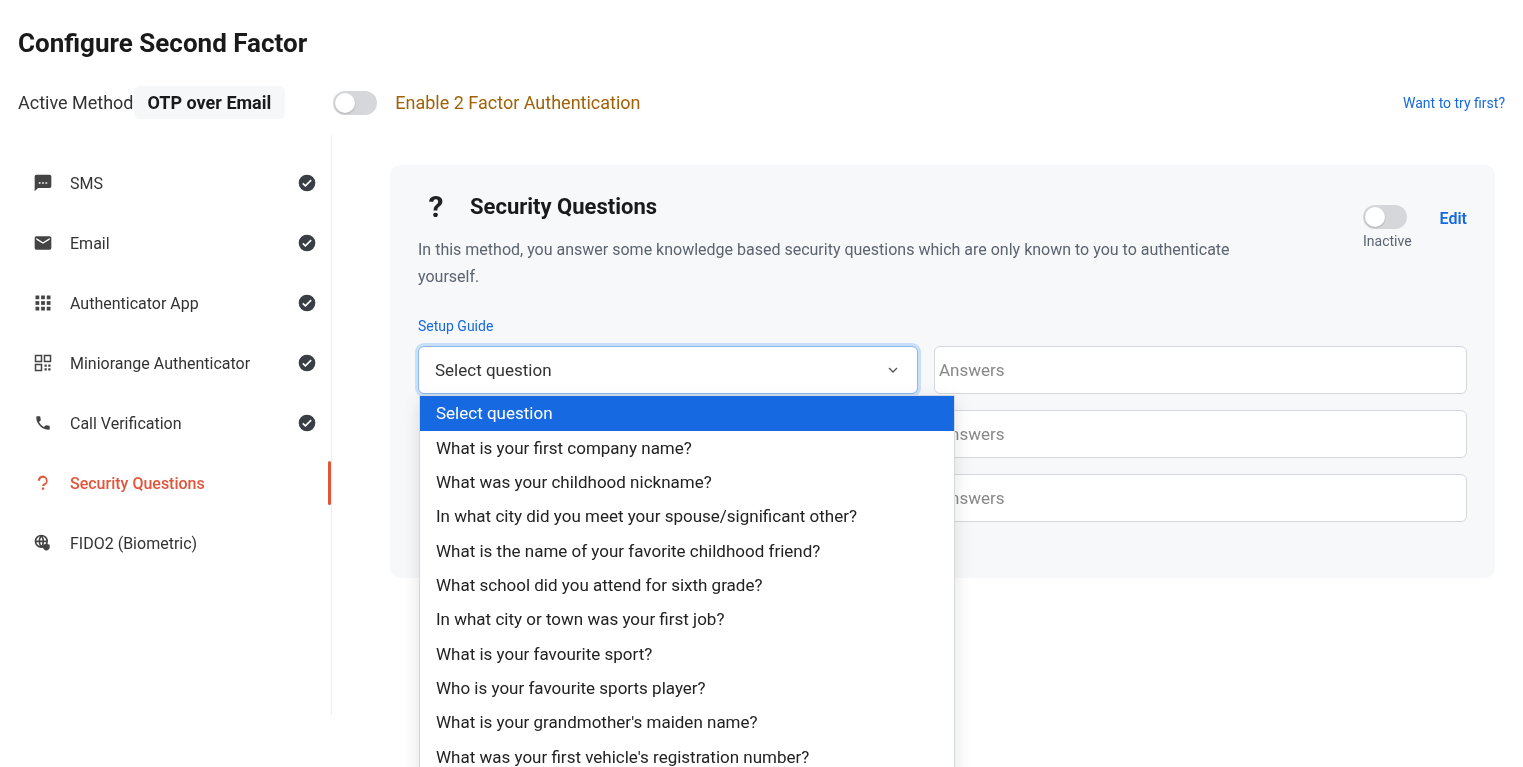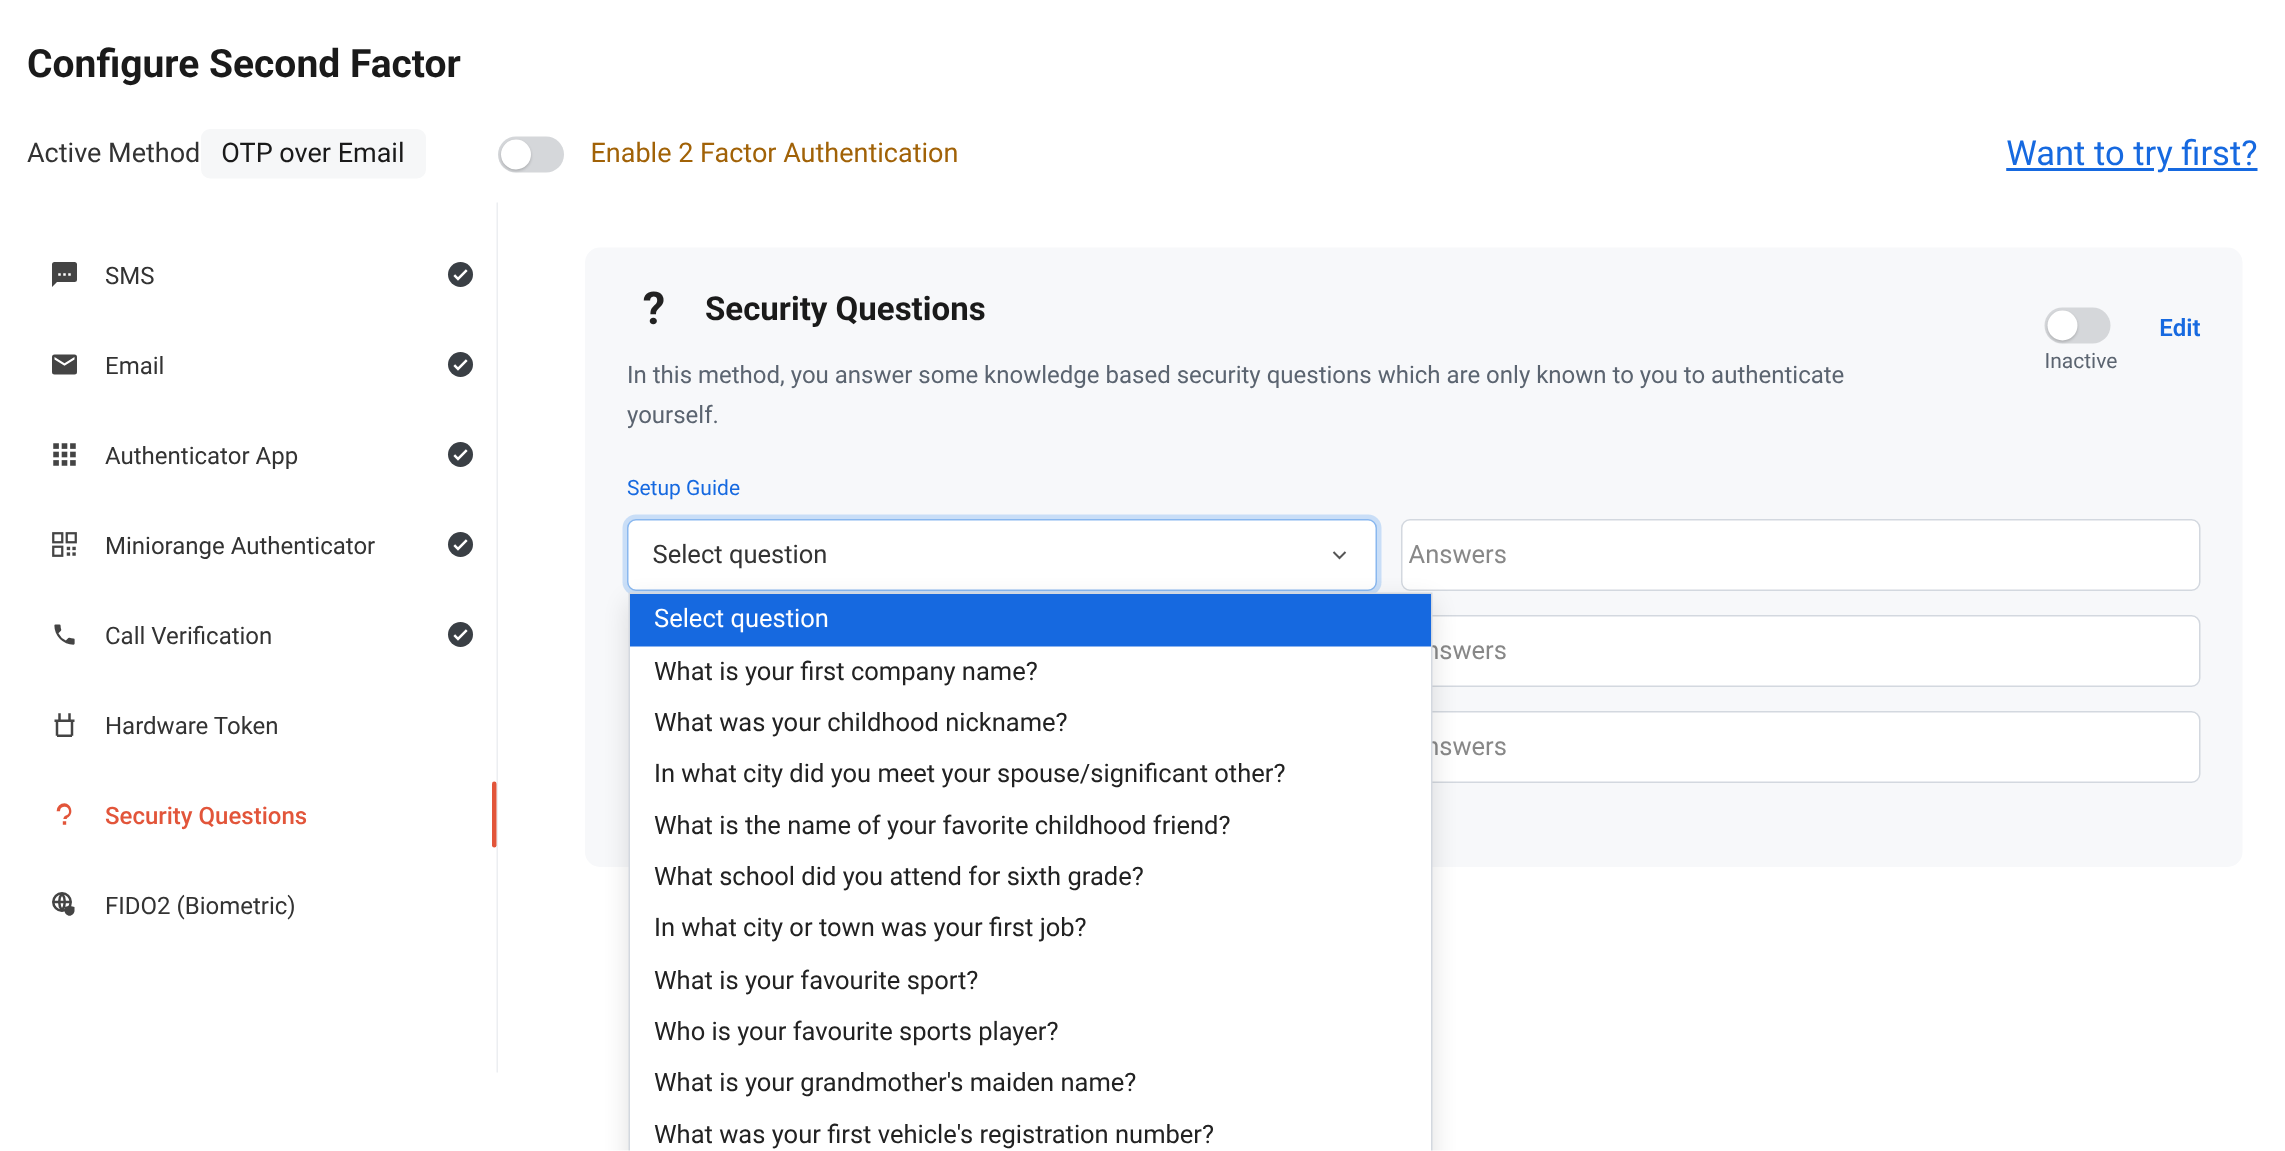--- a/index.html
+++ b/index.html
@@ -2,27 +2,27 @@
 <html><head>
 <meta charset="utf-8">
 <style>
 * { box-sizing: border-box; margin: 0; padding: 0; font-family: -apple-system, BlinkMacSystemFont, "Segoe UI", Roboto, sans-serif; }
 body { background: #fff; width: 1523px; height: 767px; overflow: hidden; color: #1a1a1a; }
 
 .page-title { font-size: 26px; font-weight: 700; padding: 28px 0 0 18px; color: #1a1a1a; }
 
 .topbar { display: flex; align-items: center; padding: 28px 18px 16px 18px; }
 .active-method-label { font-size: 18px; color: #333; }
-.active-method-value { font-size: 18px; font-weight: 400; background: #f6f7f8; padding: 6px 14px; border-radius: 6px; margin-right: 48px; }
+.active-method-value { font-size: 18px; font-weight: 700; background: #f6f7f8; padding: 6px 14px; border-radius: 6px; margin-right: 48px; }
 
 .toggle { width: 44px; height: 24px; background: #d5d7da; border-radius: 12px; position: relative; margin-right: 18px; cursor: pointer; }
 .toggle .knob { width: 20px; height: 20px; background: #fff; border-radius: 50%; position: absolute; top: 2px; left: 2px; box-shadow: 0 1px 2px rgba(0,0,0,0.2);}
 .toggle-label { font-size: 18px; color: #a16207; }
 
-.try-first { margin-left: auto; color: #1669e0; font-size: 23px; cursor: pointer; text-decoration: underline; }
+.try-first { margin-left: auto; color: #1669e0; font-size: 14px; cursor: pointer; }
 
 .layout { display: flex; }
 .sidebar { width: 332px; padding: 18px 0 0 18px; border-right: 1px solid #eceef1; height: 580px;}
 .sb-item { display: flex; align-items: center; height: 60px; padding: 0 14px; cursor: pointer; position: relative;}
 .sb-icon { width: 22px; height: 22px; margin-right: 16px; color: #444; display:flex; align-items:center; justify-content:center;}
 .sb-label { font-size: 16px; color: #333; flex: 1;}
 .sb-check { width: 20px; height: 20px; }
 .sb-item.active .sb-label { color: #e2553a; font-weight: 500;}
 .sb-item.active .sb-icon { color: #e2553a; }
 .sb-item.active::after { content: ""; position: absolute; right: 0; top: 8px; bottom: 8px; width: 3px; background: #e2553a; border-radius: 2px;}
@@ -158,28 +158,20 @@
       </span>
       <span class="sb-label">Call Verification</span>
       <span class="sb-check">
         <svg width="20" height="20" viewBox="0 0 24 24">
             <circle cx="12" cy="12" r="10" fill="#3a3f45"></circle>
             <path d="M7 12.5l3 3 7-7" stroke="#fff" stroke-width="2" fill="none"></path>
           </svg>
       </span>
     </div>
 
-    <div class="sb-item">
-      <span class="sb-icon">
-        <svg width="20" height="20" viewBox="0 0 24 24" fill="none" stroke="currentColor" stroke-width="2">
-            <path d="M8 3v6M16 3v6M4 9h16M6 21V9M18 21V9M6 21h12"></path>
-          </svg>
-      </span>
-      <span class="sb-label">Hardware Token</span>
-    </div>
 
     <div class="sb-item active">
       <span class="sb-icon">
         <svg width="18" height="18" viewBox="0 0 24 24" fill="currentColor">
             <path d="M12 2a7 7 0 0 0-7 7h3a4 4 0 1 1 5.3 3.8C11.8 13.4 11 14.5 11 16h3c0-.8.4-1.2 1.7-1.8A7 7 0 0 0 12 2zm-1.5 16h3v3h-3z"></path>
           </svg>
       </span>
       <span class="sb-label">Security Questions</span>
     </div>
 

